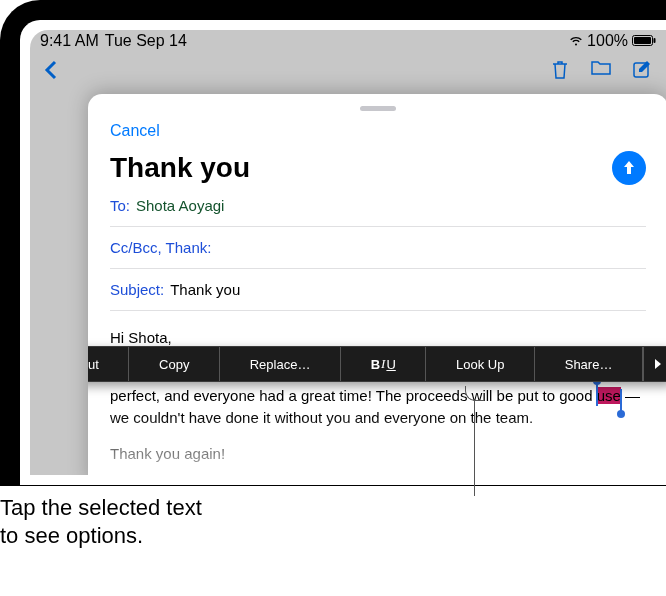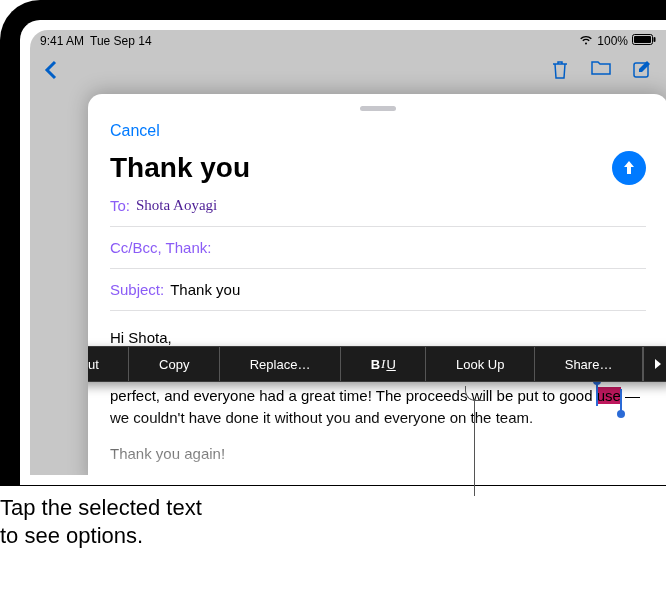--- a/index.html
+++ b/index.html
@@ -32,21 +32,21 @@
     left: 10px; top: 10px; right: 0; bottom: 10px;
     background: #fff;
     border-radius: 18px 0 0 0;
     overflow: hidden;
   }
   .status-bar {
     height: 22px;
     display: flex;
     align-items: center;
     justify-content: space-between;
-    font-size: 12px;
+    font-size: 16px;
     padding: 0 10px;
     color: #000;
   }
   .status-left { display: flex; align-items: center; gap: 6px; }
   .status-right { display: flex; align-items: center; gap: 4px; }
   .dim-layer {
     position: absolute;
     inset: 0;
     background: rgba(0,0,0,0.22);
     z-index: 2;
@@ -90,23 +90,23 @@
     width: 34px; height: 34px; border-radius: 50%;
     background: #007aff; display: flex; align-items: center; justify-content: center;
   }
   .send-btn svg { fill: #fff; }
   .field {
     border-bottom: 1px solid #e0e0e2;
     padding: 12px 0;
     font-size: 15px;
     display: flex; gap: 6px;
   }
-  .field .label { color: #8b5cf6; }
+  .field .label { color: #1d4ed8; }
   .field .value { color: #000; }
-  .field .blueval { color: #4c1d95; font-family: Liberation Serif, serif; }
+  .field .blueval { color: #14532d; }
   .field.gray .value { color: #8a8a8e; }
   .body-text {
     padding-top: 16px;
     font-size: 15px;
     line-height: 22px;
     color: #000;
   }
   .body-text p { margin-bottom: 14px; }
   .selection {
     background: #be185d;

